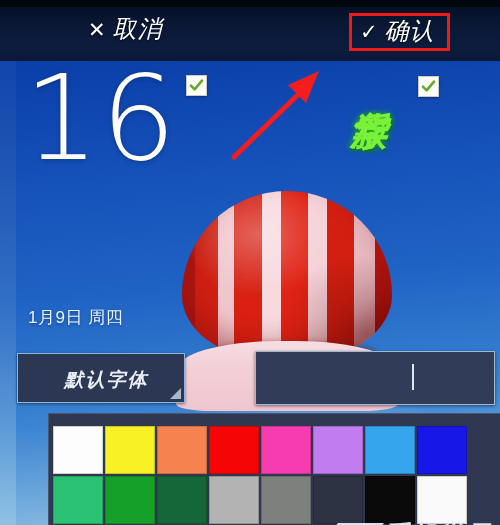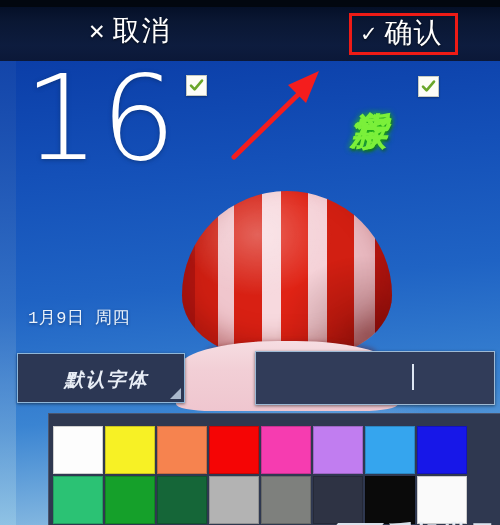--- a/index.html
+++ b/index.html
@@ -48,25 +48,26 @@
     box-sizing: border-box;
   }
   .glyph {
     font-size: 21px;
     line-height: 1;
     font-weight: bold;
     color: #ffffff;
     text-shadow: 0 1px 2px rgba(0,0,0,.6);
   }
   .btn-label {
-    font-size: 28px;
+    font-size: 24px;
     line-height: 1;
     letter-spacing: 1px;
     color: #ffffff;
     text-shadow: 0 1px 2px rgba(0,0,0,.7);
+    font-style: italic;
   }
 
   
   #preview {
     position: absolute;
     left: 0; top: 61px;
     width: 500px;
     height: 496px;
     overflow: hidden;
     background:
@@ -138,21 +139,20 @@
   }
   #clock-hour { color: #ffffff; }
   #clock-min  { color: #cfe2f3; }
   #date-line {
     position: absolute;
     left: 28px; top: 245px;
     font-size: 17px;
     color: #eaf2fb;
     letter-spacing: .5px;
     text-shadow: 0 1px 3px rgba(10,40,90,.6);
-    font-family: Liberation Mono, monospace;
   }
 
   
   #green-text {
     position: absolute;
     left: 338px; top: 21px;
     width: 52px;
     font-family: "DejaVu Serif", serif;
     font-size: 37px;
     line-height: 1.15;

